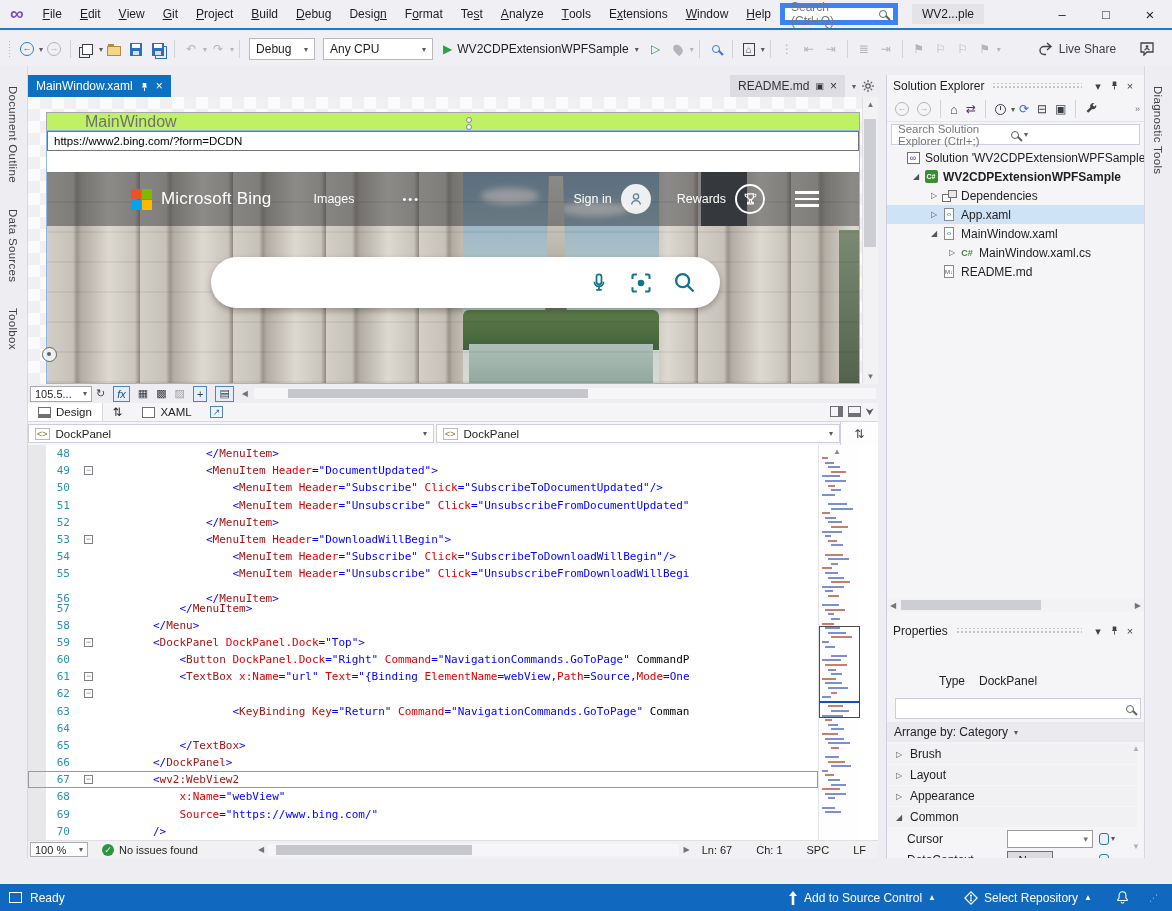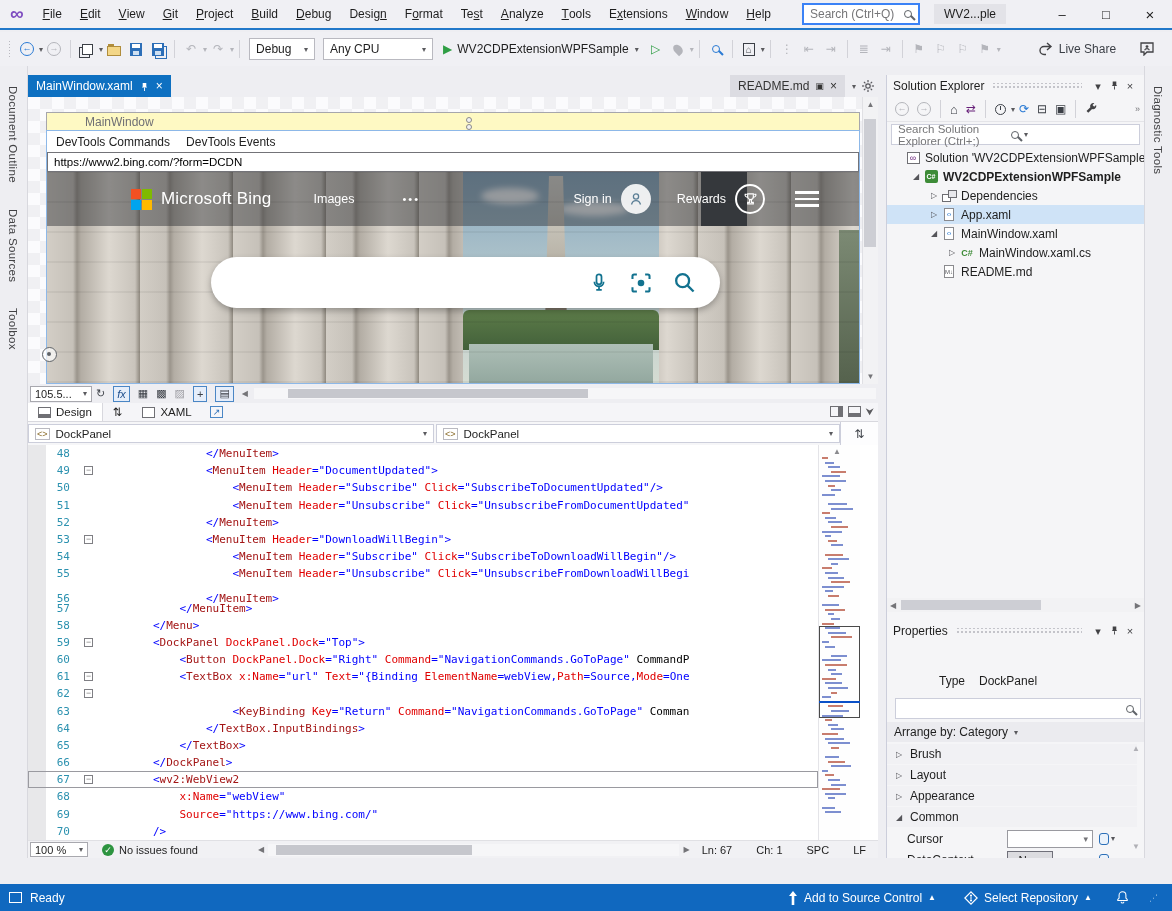--- a/index.html
+++ b/index.html
@@ -6,21 +6,21 @@
   html,body{width:1172px;height:911px;overflow:hidden}
   body{font-family:"Liberation Sans",sans-serif;font-size:12px;color:#1e1e1e;background:#eeeef2}
   #app{position:relative;width:1172px;height:911px;background:#eeeef2;overflow:hidden}
 
   
   .titlebar{position:absolute;left:0;top:0;width:1172px;height:30px;background:#f0f0f4;display:flex;align-items:center;border-bottom:2px solid #2178c9}
   .vslogo{color:#7d4bc0;font-size:19px;font-weight:bold;margin:0 10px 0 10px;line-height:26px}
   .menubar{display:flex;align-items:center;height:100%}
   .menuitem{padding:0 9px;height:100%;display:flex;align-items:center;cursor:default}
   .menuitem u{text-decoration:underline}
-  .tsearch{display:flex;align-items:center;width:118px;height:22px;border:2px solid #3b82f6;background:#fff;margin-left:22px;padding:0 6px;color:#767678;gap:6px}
+  .tsearch{display:flex;align-items:center;width:118px;height:22px;border:5px solid #3b82f6;background:#fff;margin-left:0;padding:0 6px;color:#767678;gap:6px}
   .tsearch span{flex:1;font-size:12px}
   .wintitle{margin-left:14px;background:#e3e3e8;padding:3px 10px;color:#1e1e1e}
   .wincontrols{margin-left:auto;display:flex;height:100%}
   .wincontrols div{width:44px;display:flex;align-items:center;justify-content:center;color:#222;font-size:13px}
 
   
   .toolbar{position:absolute;left:0;top:32px;width:1172px;height:34px;background:#f0f0f4;display:flex;align-items:center;padding-left:4px}
   .grip{width:4px;height:18px;margin:0 4px;background-image:radial-gradient(#b9b9c0 1px,transparent 1px);background-size:3px 3px}
   .tb{display:flex;align-items:center;justify-content:center;height:24px;min-width:20px;margin:0 1px;color:#3b3f46}
   .tb.dis{color:#b4b5bb}
@@ -51,21 +51,21 @@
   .tabrow{position:absolute;left:0;top:9px;width:850px;height:22px;display:flex;align-items:flex-end}
   .tab-active{background:#0e70c1;color:#fff;height:22px;display:flex;align-items:center;gap:7px;padding:0 8px;font-size:12px}
   .tab-right{margin-left:auto;display:flex;align-items:center;height:22px;gap:6px;padding-right:4px;color:#3b3f46}
   .tab-preview{background:#dcdce2;height:22px;display:flex;align-items:center;gap:6px;padding:0 8px;color:#333}
 
   .designer{position:absolute;left:0;top:31px;width:850px;height:287px;overflow:hidden;
     background-color:#fbfbfd;
     background-image:linear-gradient(45deg,#f0f0f3 25%,transparent 25%,transparent 75%,#f0f0f3 75%),linear-gradient(45deg,#f0f0f3 25%,transparent 25%,transparent 75%,#f0f0f3 75%);
     background-size:24px 24px;background-position:0 0,12px 12px}
   .dwindow{position:absolute;left:18px;top:15px;width:814px;height:272px;background:#fff;border:1px solid #a6a6ac}
-  .dtitle{height:18px;color:#6f6f74;font-size:12px;padding-left:38px;display:flex;align-items:center;background:#fef9c3}
+  .dtitle{height:18px;color:#6f6f74;font-size:16px;padding-left:38px;display:flex;align-items:center;background:#bef264}
   .dcontent{position:absolute;left:0;top:18px;right:0;bottom:0;outline:1.5px solid #8db8e8;background:#fff}
   .dmenurow{height:21px;display:flex;align-items:center;gap:16px;padding-left:9px;font-size:12px;color:#222;background:#fff}
   .durlrow{height:20px;border:1px solid #737378;margin:0;display:flex;align-items:center;padding-left:6px;font-size:11.5px;color:#000;background:#fff}
   .hero{position:absolute;left:0;top:41px;right:0;bottom:0;overflow:hidden;
     background:repeating-linear-gradient(90deg,#d3cec6 0px,#c6c1b9 26px,#9b958c 30px,#b3ada4 34px,#ddd8d0 62px,#c9c4bc 88px,#8f897f 93px)}
   .hero::after{content:"";position:absolute;inset:0;background:repeating-linear-gradient(0deg,rgba(0,0,0,.05) 0 2px,transparent 2px 30px)}
   .gap1{position:absolute;left:416px;top:0;width:196px;bottom:0;background:linear-gradient(#86a7bf,#b8cacd 55%,#d5dcd2)}
   .cloud{position:absolute;background:rgba(255,255,255,.85);border-radius:50%;filter:blur(3px)}
   .monolith{position:absolute;left:82px;top:4px;width:22px;height:148px;background:linear-gradient(#d8d6cf,#b9b4a8 55%,#6b6355);clip-path:polygon(18% 0,82% 0,100% 100%,0 100%)}
   .trees{position:absolute;left:0;right:0;top:138px;height:40px;background:linear-gradient(#5d7c49,#42603a);border-radius:6px 6px 0 0}
@@ -346,24 +346,20 @@
               <line x1="1.9" y1="10.1" x2="3.4" y2="8.6"></line>
             </g>
           </svg>
       </div>
     </div>
 
     <div class="designer">
       <div class="dwindow">
         <div class="dtitle">MainWindow</div>
         <div class="dcontent">
-          <div class="dmenurow">
-            <span>DevTools Commands</span>
-            <span>DevTools Events</span>
-          </div>
           <div class="durlrow">
               <span>https://www2.bing.com/?form=DCDN</span>
             </div>
           <div class="hero">
             <div class="gap1">
               <div class="cloud" style="left:18px;top:16px;width:58px;height:16px"></div>
               <div class="cloud" style="left:96px;top:30px;width:70px;height:14px"></div>
               <div class="monolith"></div>
               <div class="trees"></div>
               <div class="pool"></div>
@@ -494,21 +490,21 @@
           <div class="crow" style="top: 103.02px;"><span class="cnum">54</span><span class="cfold"></span><span class="ctext">                    <span class="cd">&lt;</span><span class="ce">MenuItem</span> <span class="ca">Header</span><span class="cd">=</span><span class="cv">"Subscribe"</span> <span class="ca">Click</span><span class="cd">=</span><span class="cv">"SubscribeToDownloadWillBegin"</span><span class="cd">/&gt;</span></span></div>
           <div class="crow" style="top: 120.19px;"><span class="cnum">55</span><span class="cfold"></span><span class="ctext">                    <span class="cd">&lt;</span><span class="ce">MenuItem</span> <span class="ca">Header</span><span class="cd">=</span><span class="cv">"Unsubscribe"</span> <span class="ca">Click</span><span class="cd">=</span><span class="cv">"UnsubscribeFromDownloadWillBegi</span></span></div>
           <div class="crow" style="top: 145px;"><span class="cnum">56</span><span class="cfold"></span><span class="ctext">                <span class="cd">&lt;/</span><span class="ce">MenuItem</span><span class="cd">&gt;</span></span></div>
           <div class="crow" style="top: 154.53px;"><span class="cnum">57</span><span class="cfold"></span><span class="ctext">            <span class="cd">&lt;/</span><span class="ce">MenuItem</span><span class="cd">&gt;</span></span></div>
           <div class="crow" style="top: 171.7px;"><span class="cnum">58</span><span class="cfold"></span><span class="ctext">        <span class="cd">&lt;/</span><span class="ce">Menu</span><span class="cd">&gt;</span></span></div>
           <div class="crow" style="top: 188.87px;"><span class="cnum">59</span><span class="cfold"><span class="foldbox">–</span></span><span class="ctext">        <span class="cd">&lt;</span><span class="ce">DockPanel</span> <span class="ca">DockPanel.Dock</span><span class="cd">=</span><span class="cv">"Top"</span><span class="cd">&gt;</span></span></div>
           <div class="crow" style="top: 206.04px;"><span class="cnum">60</span><span class="cfold"></span><span class="ctext">            <span class="cd">&lt;</span><span class="ce">Button</span> <span class="ca">DockPanel.Dock</span><span class="cd">=</span><span class="cv">"Right"</span> <span class="ca">Command</span><span class="cd">=</span><span class="cv">"NavigationCommands.GoToPage"</span> CommandP</span></div>
           <div class="crow" style="top: 223.21px;"><span class="cnum">61</span><span class="cfold"><span class="foldbox">–</span></span><span class="ctext">            <span class="cd">&lt;</span><span class="ce">TextBox</span> <span class="ca">x:Name</span><span class="cd">=</span><span class="cv">"url"</span> <span class="ca">Text</span><span class="cd">=</span><span class="cv">"{Binding <span class="ca">ElementName</span>=webView,<span class="ca">Path</span>=Source,<span class="ca">Mode</span>=One</span></span></div>
           <div class="crow" style="top: 240.38px;"><span class="cnum">62</span><span class="cfold"><span class="foldbox">–</span></span></div>
           <div class="crow" style="top: 257.55px;"><span class="cnum">63</span><span class="cfold"></span><span class="ctext">                    <span class="cd">&lt;</span><span class="ce">KeyBinding</span> <span class="ca">Key</span><span class="cd">=</span><span class="cv">"Return"</span> <span class="ca">Command</span><span class="cd">=</span><span class="cv">"NavigationCommands.GoToPage"</span> Comman</span></div>
-          <div class="crow" style="top: 274.72px;"><span class="cnum">64</span><span class="cfold"></span><span class="ctext">                <span class="cd">&lt;/</span><span class="ce">TextBox.InputBindings</span><span class="cd">&gt;</span></span></div>
+          <div class="crow" style="top: 274.72px;"><span class="cnum">64</span><span class="cfold"></span></div>
           <div class="crow" style="top: 291.89px;"><span class="cnum">65</span><span class="cfold"></span><span class="ctext">            <span class="cd">&lt;/</span><span class="ce">TextBox</span><span class="cd">&gt;</span></span></div>
           <div class="crow" style="top: 309.06px;"><span class="cnum">66</span><span class="cfold"></span><span class="ctext">        <span class="cd">&lt;/</span><span class="ce">DockPanel</span><span class="cd">&gt;</span></span></div>
           <div class="crow cur" style="top: 326.23px;"><span class="cnum">67</span><span class="cfold"><span class="foldbox">–</span></span><span class="ctext">        <span class="cd">&lt;</span><span class="ce">wv2:WebView2</span></span></div>
           <div class="crow" style="top: 343.4px;"><span class="cnum">68</span><span class="cfold"></span><span class="ctext">            <span class="ca">x:Name</span><span class="cd">=</span><span class="cv">"webView"</span></span></div>
           <div class="crow" style="top: 360.57px;"><span class="cnum">69</span><span class="cfold"></span><span class="ctext">            <span class="ca">Source</span><span class="cd">=</span><span class="cv">"<span class="curl">https://www.bing.com/</span>"</span></span></div>
           <div class="crow" style="top: 377.74px;"><span class="cnum">70</span><span class="cfold"></span><span class="ctext">        <span class="cd">/&gt;</span></span></div>
         </div>
       <div class="minimap" id="minimap">
         <span class="mmup">▲</span>
         <div class="mmview"></div>

